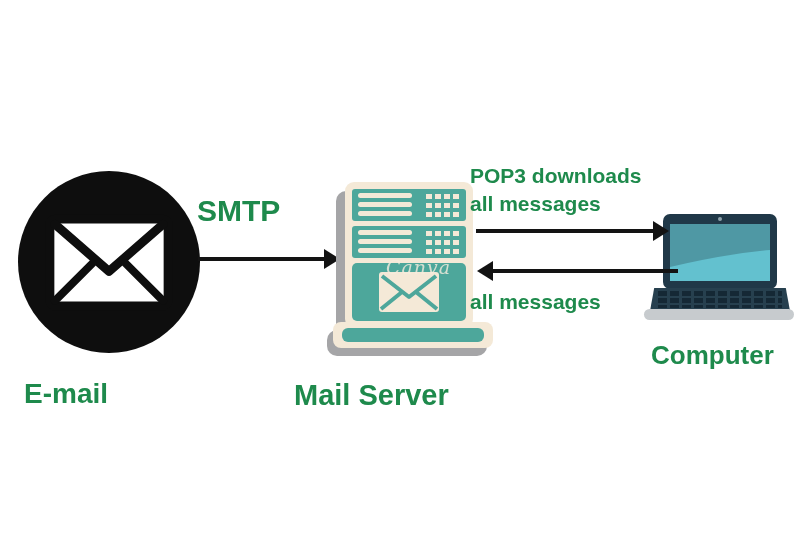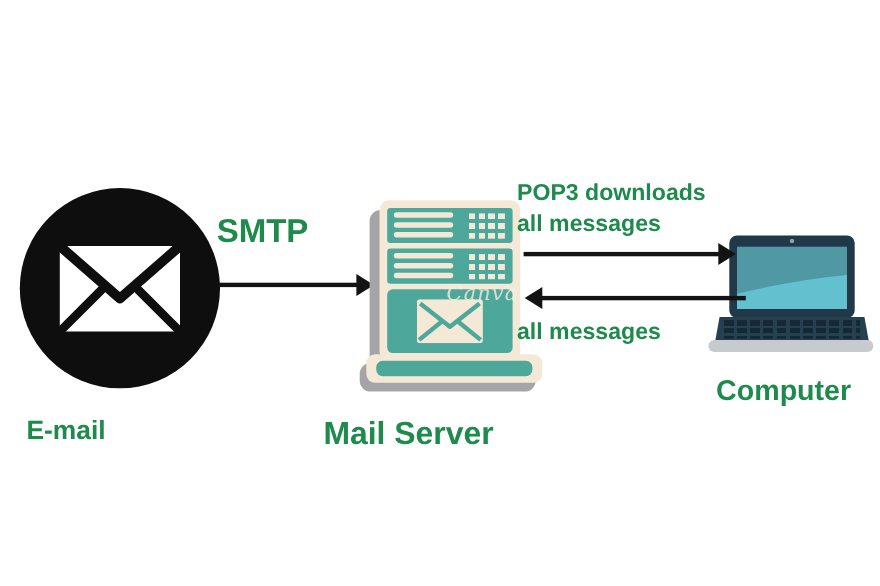--- a/index.html
+++ b/index.html
@@ -15,21 +15,21 @@
     --ink:#131313;
   }
   html,body{margin:0;padding:0;background:#fff;}
   .stage{
     position:relative;width:800px;height:533px;background:#ffffff;
     overflow:hidden;font-family:"Liberation Sans",sans-serif;
   }
   .label{
     position:absolute;color:var(--green);font-weight:700;text-align:left;
   }
-  .node-label{font-size:24px;}
+  .node-label{font-size:28px;}
   .edge-label{font-size:21px;line-height:28px;}
 
   
   .email-circle{
     position:absolute;left:18px;top:171px;width:182px;height:182px;
     border-radius:50%;background:#0e0e0e;display:flex;align-items:center;justify-content:center;
   }
 
   
   .arrow{position:absolute;height:4px;background:var(--ink);}
@@ -59,21 +59,21 @@
       repeating-linear-gradient(to bottom, transparent 0 5px, var(--teal) 5px 9px),
       repeating-linear-gradient(to right, var(--cream) 0 6px, transparent 6px 9px);
   }
   .server-panel{
     position:absolute;left:352px;top:263px;width:114px;height:58px;border-radius:5px;
     background:var(--teal);display:flex;align-items:center;justify-content:center;
   }
   .server-base{position:absolute;left:333px;top:322px;width:160px;height:26px;border-radius:8px;background:var(--cream);}
   .server-base-bar{position:absolute;left:9px;top:6px;width:142px;height:14px;border-radius:6px;background:var(--teal);}
   .watermark{
-    position:absolute;left:406px;top:256px;z-index:4;
+    position:absolute;left:386px;top:256px;z-index:4;
     font-family:"DejaVu Serif",serif;font-style:italic;font-size:19px;
     color:rgba(246,238,223,0.8);letter-spacing:1px;text-align:center;
   }
 
   
   .laptop-screen{position:absolute;left:663px;top:214px;width:114px;height:75px;border-radius:7px;background:var(--navy);}
   .laptop-display{position:absolute;left:670px;top:224px;width:100px;height:57px;overflow:hidden;}
   .webcam{position:absolute;left:718px;top:217px;width:4px;height:4px;border-radius:50%;background:#8fa3ad;}
   .laptop-deck{
     position:absolute;left:650px;top:288px;width:140px;height:23px;background:var(--deck);

